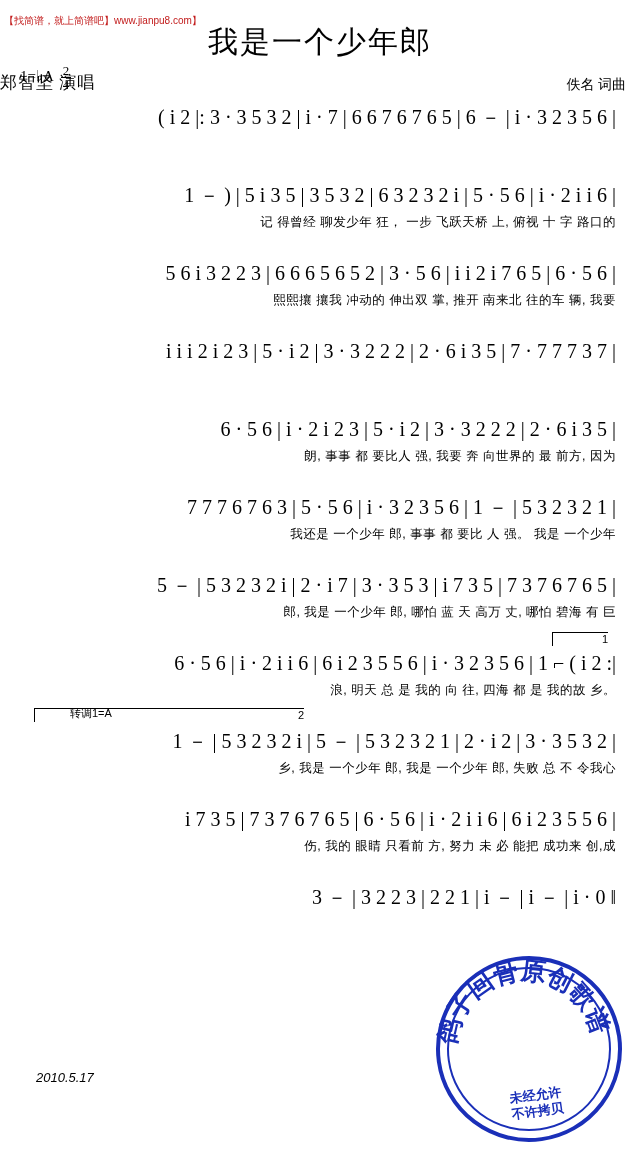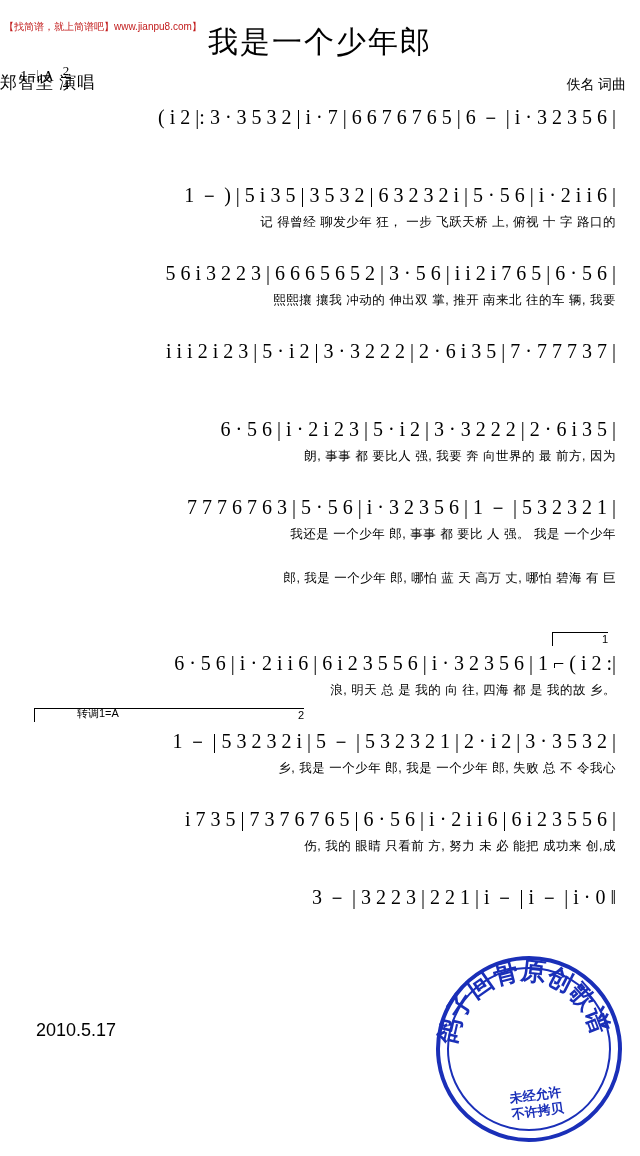--- a/index.html
+++ b/index.html
@@ -10,21 +10,21 @@
   body {
     width: 640px;
     height: 1156px;
     position: relative;
     font-family: "Liberation Serif", serif;
     color: #000;
     overflow: hidden;
   }
   .watermark {
     position: absolute;
-    top: 20px;
+    top: 14px;
     left: 4px;
     font-size: 10px;
     color: #c21b1b;
     font-family: "Liberation Sans", sans-serif;
     letter-spacing: 0px;
   }
   .title {
     text-align: center;
     font-size: 30px;
     font-weight: normal;
@@ -95,23 +95,24 @@
     font-family: "Liberation Sans", sans-serif;
     white-space: nowrap;
     height: 20px;
     line-height: 20px;
     letter-spacing: 0.5px;
   }
 
   .footer-date {
     position: absolute;
     left: 36px;
-    top: 1020px;
-    font-size: 18px;
-    font-family: "Liberation Sans", sans-serif;
+    top: 1070px;
+    font-size: 13px;
+    font-family: "Liberation Sans", sans-serif;
+    font-style: italic;
   }
 
   
   .volta {
     position: absolute;
     font-size: 11px;
     font-family: "Liberation Sans", sans-serif;
     border-left: 1.4px solid #000;
     border-top: 1.4px solid #000;
     padding-left: 3px;
@@ -204,32 +205,33 @@
     <div class="notes">6 ·  5 6  |  i · 2  i 2 3  |  5 · i 2  |  3 · 3  2 2 2  |  2 · 6 i  3 5  |</div>
     <div class="lyrics">朗,  事事   都 要比人   强, 我要     奔 向世界的    最 前方, 因为</div>
   </div>
 
   <div class="line">
     <div class="notes">7 7 7  6 7 6 3  |  5 ·  5 6  |  i · 3  2 3 5 6  |  1 －  |  5 3  2 3 2 1  |</div>
     <div class="lyrics">我还是   一个少年   郎, 事事   都 要比 人    强。    我是 一个少年</div>
   </div>
 
   <div class="line">
+    <div class="notes">5 － |  5 3  2 3 2 i  |  2 · i 7  |  3 · 3 5 3  |  i 7 3 5  |  7 3 7  6 7 6 5  |</div>
     <div class="lyrics">郎,   我是 一个少年   郎, 哪怕   蓝 天 高万   丈, 哪怕   碧海 有 巨</div>
   </div>
 
   <div class="line">
     <div class="volta" style="right: 8px; top: -14px; width: 56px;">1</div>
     <div class="notes">6 · 5 6  |  i · 2 i i 6  |  6 i 2 3  5  5 6  |  i · 3  2 3 5 6  |  1 ⌐ ( i 2 :|</div>
     <div class="lyrics">浪, 明天    总 是 我的      向  往, 四海    都 是 我的故    乡。</div>
   </div>
 
   <div class="line">
     <div class="volta" style="left: 10px; top: -16px; width: 270px;">2</div>
-    <div class="keychange" style="left: 46px; top: -18px; margin-left: 7px;">转调1=A</div>
+    <div class="keychange" style="left: 46px; top: -18px;">转调1=A</div>
     <div class="notes">1 －  |  5 3  2 3 2 i  |  5 －  |  5 3  2 3 2 1  |  2 · i 2  |  3 · 3  5 3 2  |</div>
     <div class="lyrics">乡,    我是 一个少年   郎,    我是 一个少年   郎, 失败    总 不 令我心</div>
   </div>
 
   <div class="line">
     <div class="notes">i 7 3 5  |  7 3 7  6 7 6 5  |  6 · 5 6  |  i · 2 i i 6  |  6 i 2 3  5   5 6  |</div>
     <div class="lyrics">伤, 我的    眼睛  只看前    方, 努力    未 必 能把     成功来  创,成</div>
   </div>
 
   <div class="line">

